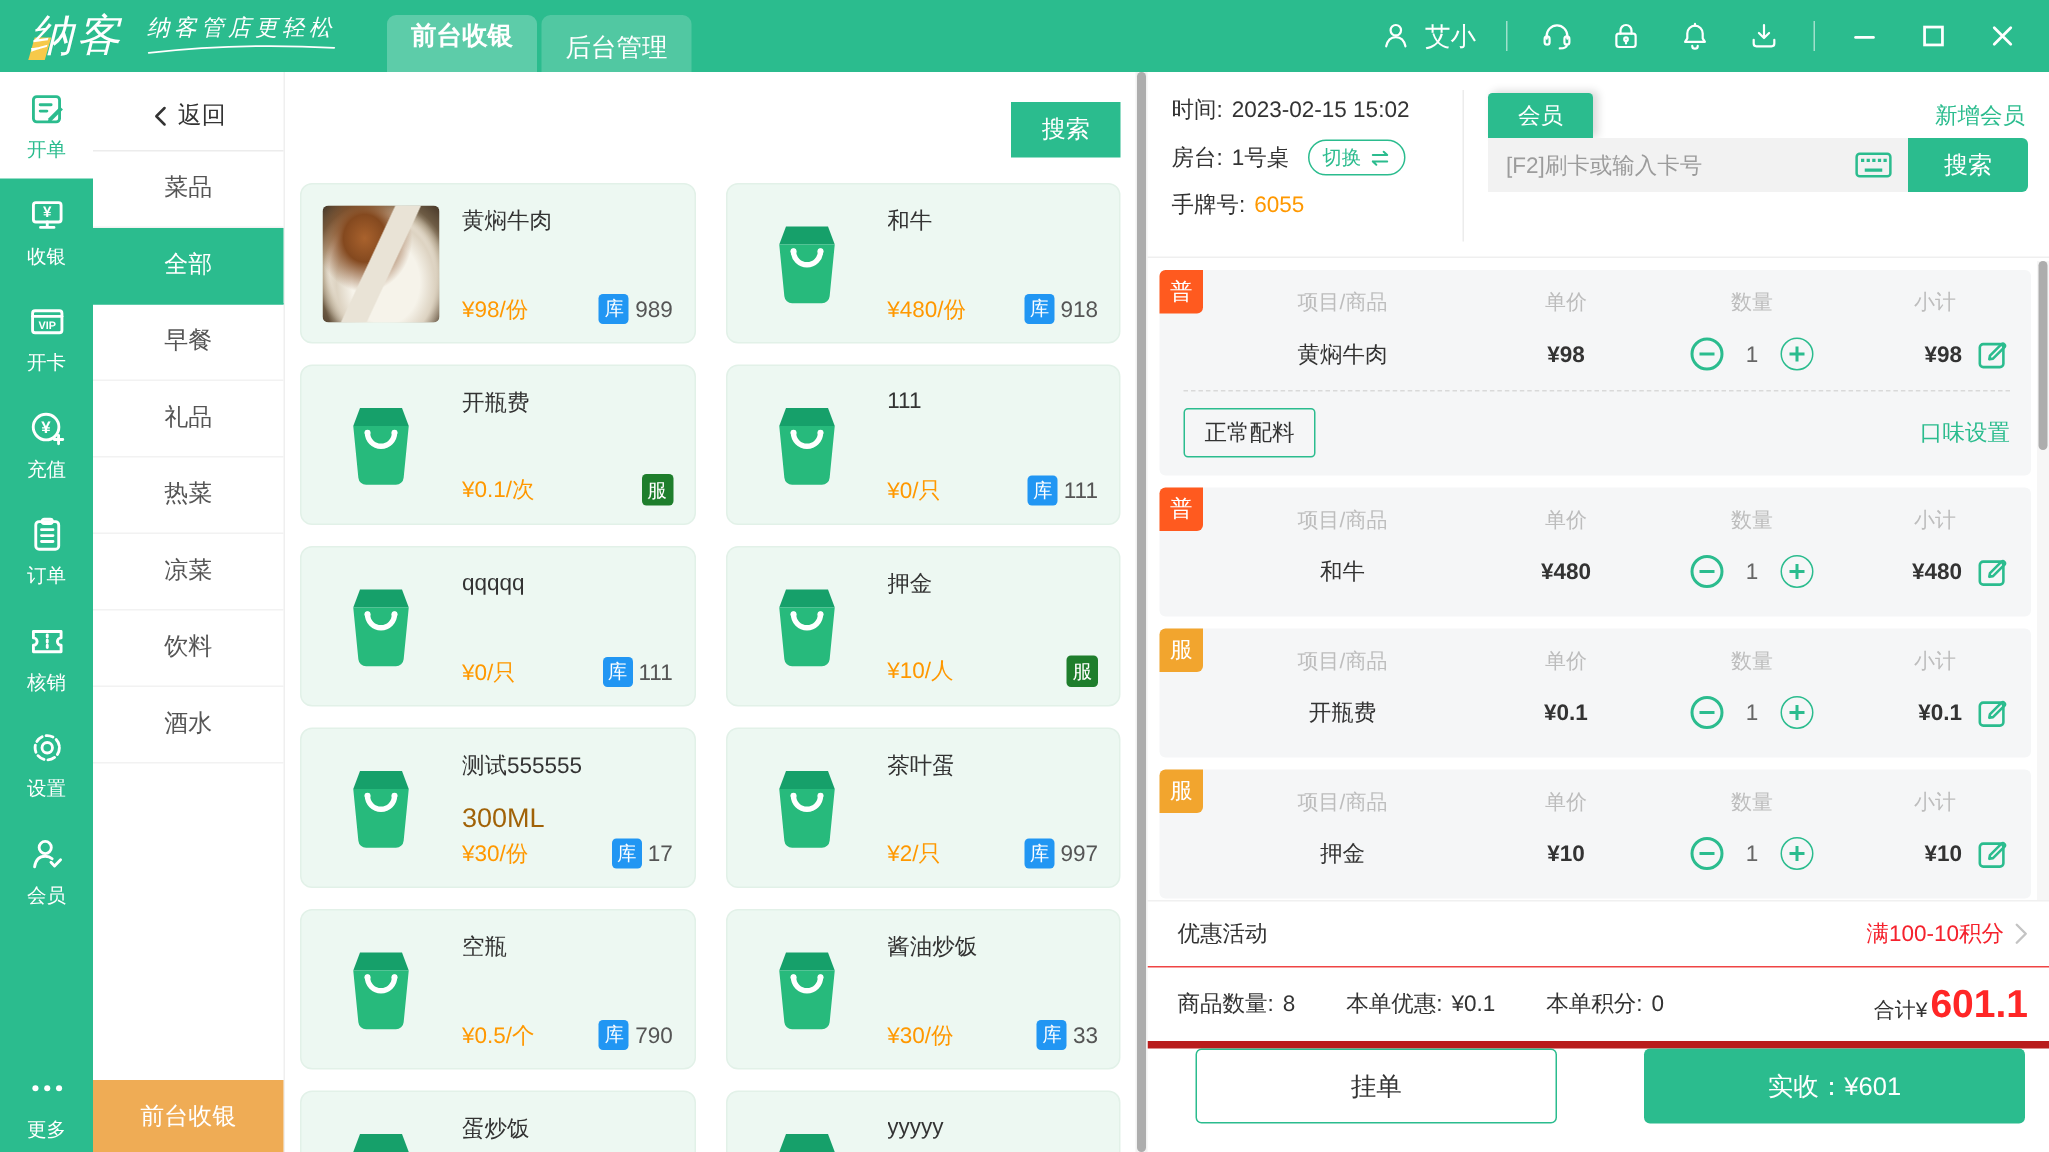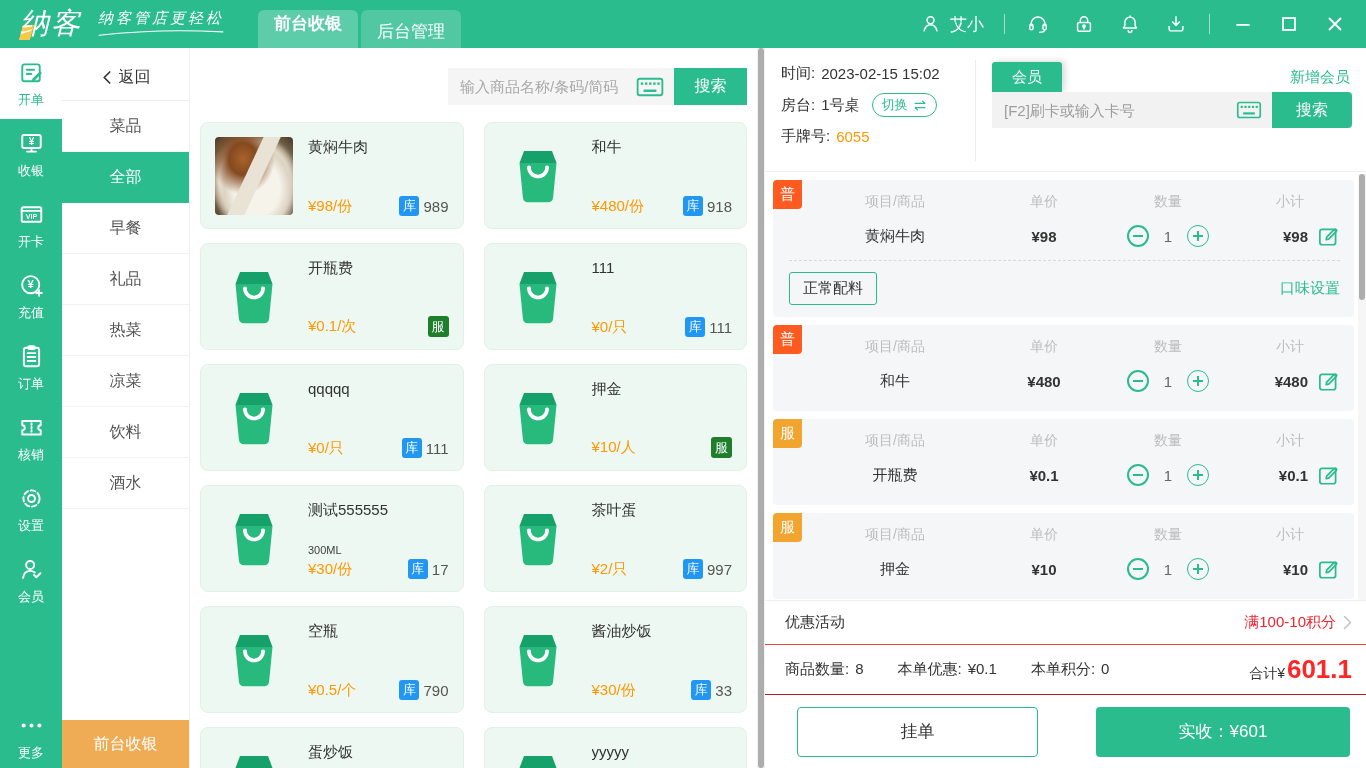--- a/index.html
+++ b/index.html
@@ -57,21 +57,21 @@
   .pimg.photo { border-radius:4px;
     background:
       linear-gradient(115deg, rgba(0,0,0,0) 42%, #e9e3d6 43% 57%, rgba(0,0,0,0) 58%),
       radial-gradient(ellipse at 36% 28%, #a9622d 0%, #84491f 20%, rgba(0,0,0,0) 45%),
       radial-gradient(ellipse at 54% 66%, #f6f3ea 0% 38%, #ddd3c2 55%, rgba(0,0,0,0) 72%),
       radial-gradient(circle at 50% 54%, #efe9dd 0 60%, #b9ab93 67%, #6d5b44 80%, #463627 100%);
   }
   .pinfo { flex:1; min-width:0; display:flex; flex-direction:column; }
   .pname { font-size:15px; color:#333; padding-top:2px; white-space:nowrap; overflow:hidden; }
   .pspacer { flex:1; }
-  .psub { font-size:11px; color:#404040; margin-bottom:3px; }
+  .psub { font-size:18px; color:#a16207; margin-bottom:3px; }
   .pbottom { display:flex; align-items:center; justify-content:space-between; }
   .pprice { color:#FF9800; font-size:15px; }
   .stockwrap { display:flex; align-items:center; gap:4px; }
   .kw { width:20px; height:20px; background:#2196F3; color:#fff; font-size:13px; display:flex; align-items:center; justify-content:center; border-radius:3px; }
   .num { font-size:15px; color:#555; }
   .servbadge { width:21px; height:21px; background:#1E7E2C; color:#fff; font-size:13px; display:flex; align-items:center; justify-content:center; border-radius:3px; }
 
   
   .pscroll { width:8px; background:#f2f2f2; position:relative; flex:none; }
   .pscroll .thumb { position:absolute; top:0; left:1px; right:1px; height:100%; background:#ADADAD; border-radius:4px; }
@@ -123,21 +123,21 @@
   
   .promo-row { height:44px; flex:none; border-top:1px solid #f0f0f0; display:flex; align-items:center; justify-content:space-between; padding:0 14px 0 20px; cursor:pointer; background:#fff; }
   .promo-label { font-size:15px; color:#333; }
   .promo-value { color:#F5222D; font-size:15px; display:flex; align-items:center; gap:7px; }
   .summary-row { height:50px; flex:none; border-top:1px solid #ef4444; display:flex; align-items:center; padding:0 14px 0 20px; font-size:15px; color:#333; }
   .sum-item { margin-right:34px; white-space:nowrap; }
   .sum-item .lbl { margin-right:6px; }
   .sum-total { margin-left:auto; display:flex; align-items:baseline; gap:2px; }
   .total-label { font-size:14px; color:#333; }
   .total-val { font-size:26px; font-weight:bold; color:#FF2626; }
-  .actions { height:74px; flex:none; border-top:1px solid #b91c1c; display:flex; align-items:center; justify-content:space-between; padding:0 16px 0 32px; }
+  .actions { height:74px; flex:none; border-top:5px solid #b91c1c; display:flex; align-items:flex-start; justify-content:space-between; padding:0 16px 0 32px; }
   .hold-btn { width:241px; height:50px; background:#fff; border:1px solid #2BBC8E; border-radius:4px; font-size:17px; color:#333; }
   .pay-btn { width:254px; height:50px; background:#2BBC8E; border:none; border-radius:4px; font-size:17px; color:#fff; }
 </style>
 </head>
 <body>
 
 <header class="topbar">
   <div class="logo">纳客</div>
   <div class="slogan">
     <span>纳客管店更轻松</span>
@@ -311,36 +311,20 @@
 
       <div class="cat-item"><span>饮料</span></div>
 
       <div class="cat-item"><span>酒水</span></div>
 
     <button class="combo-btn">前台收银</button>
   </aside>
 
   <main class="products">
     <div class="search-row">
-      <div class="search-box">
-        <input type="text" placeholder="输入商品名称/条码/简码" style="">
-        <span class="kbd-icon">
-          <svg width="28" height="22" viewBox="0 0 30 24" fill="none">
-              <rect x="1.5" y="3" width="27" height="18" rx="2.5" stroke="#2BBC8E" stroke-width="2"></rect>
-              <g fill="#2BBC8E">
-                <rect x="5" y="7" width="2.6" height="2.6"></rect>
-                <rect x="9.5" y="7" width="2.6" height="2.6"></rect>
-                <rect x="14" y="7" width="2.6" height="2.6"></rect>
-                <rect x="18.5" y="7" width="2.6" height="2.6"></rect>
-                <rect x="23" y="7" width="2.6" height="2.6"></rect>
-                <rect x="8" y="14.8" width="14" height="2.6"></rect>
-              </g>
-            </svg>
-        </span>
-      </div>
       <button class="search-btn">搜索</button>
     </div>
     <div class="grid">
 
         <div class="pcard">
           <div class="pimg photo">
             
           </div>
           <div class="pinfo">
             <div class="pname">黄焖牛肉</div>

